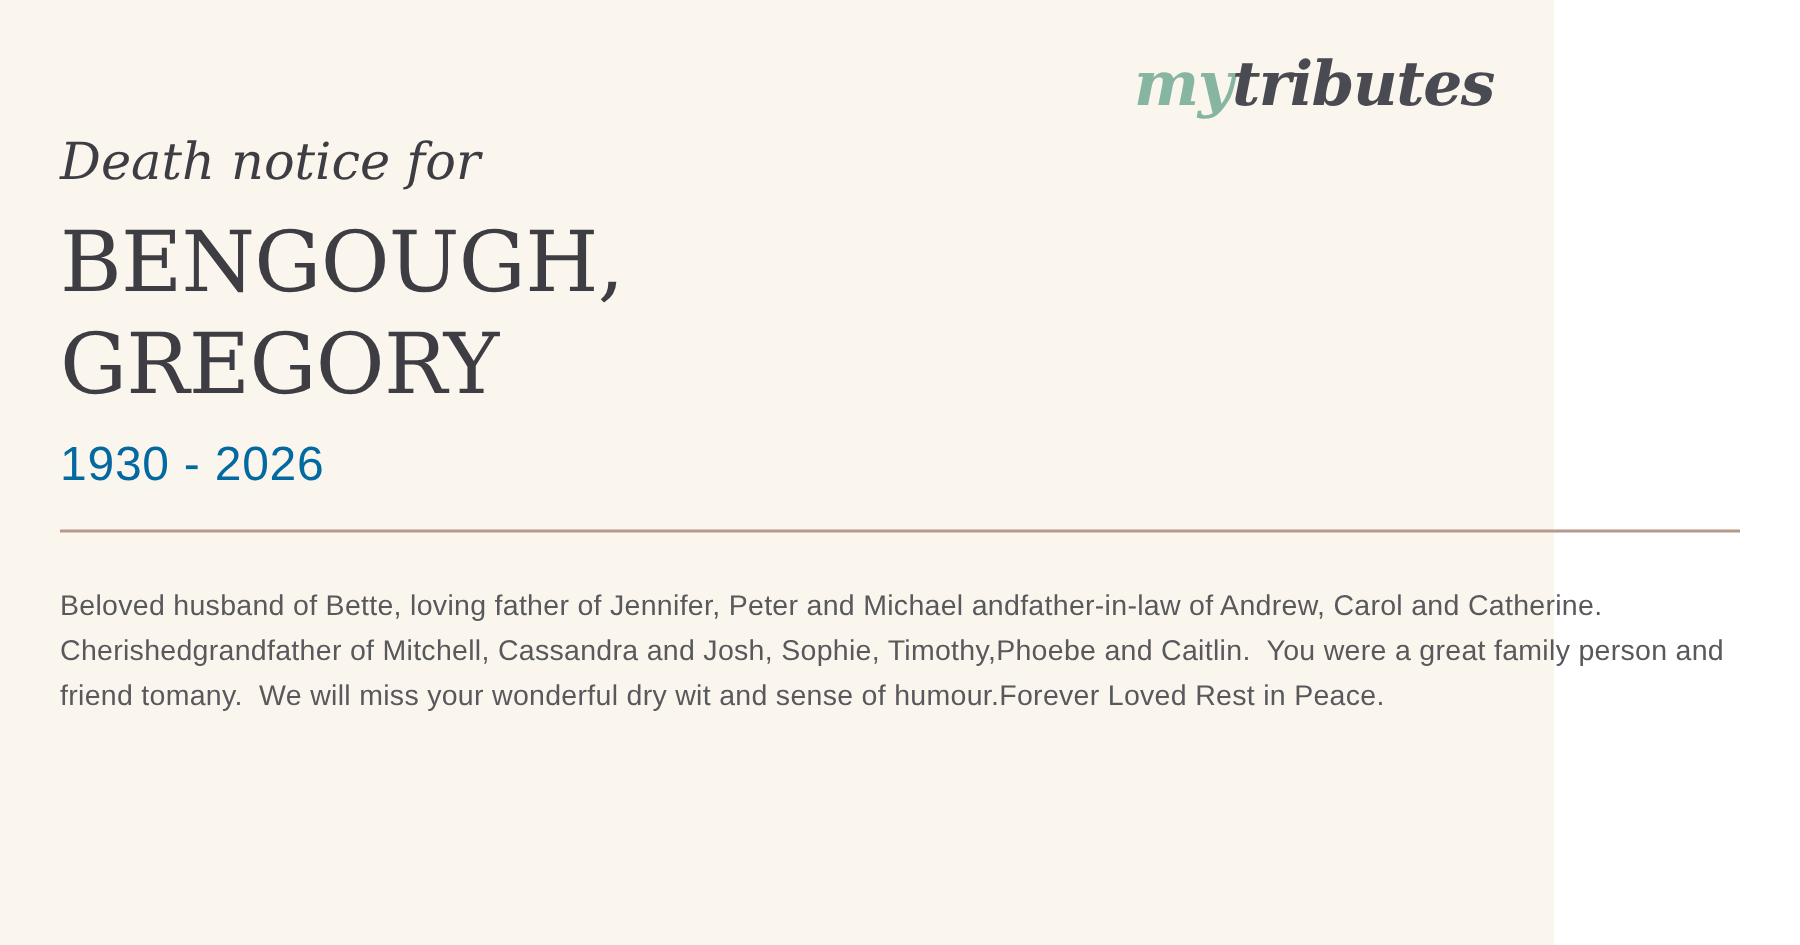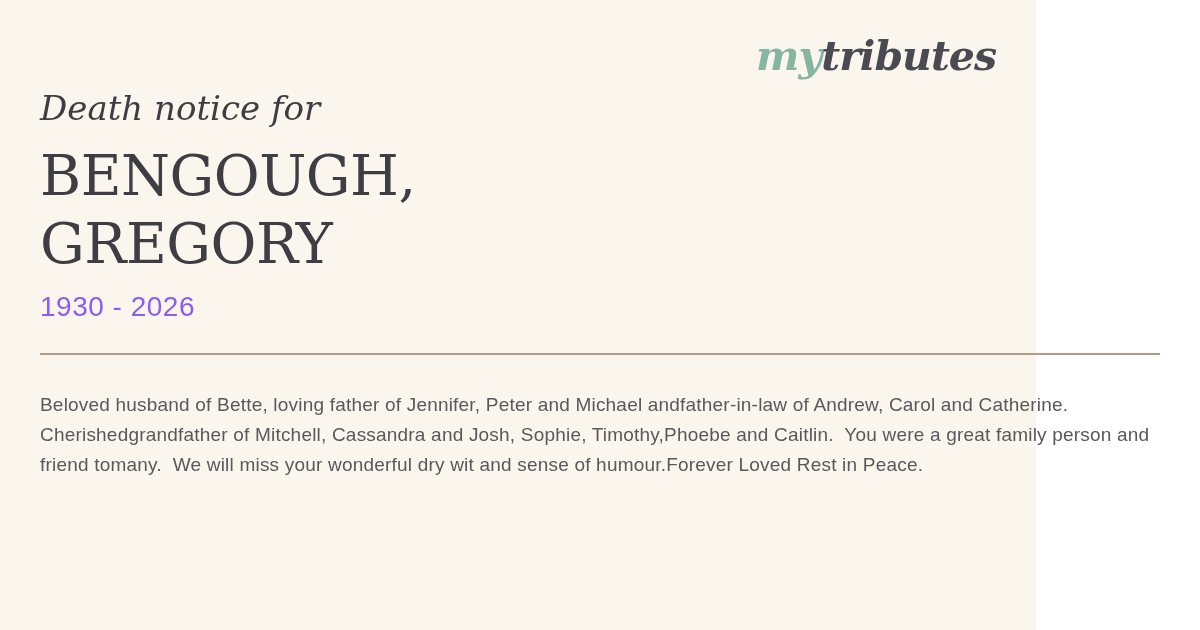--- a/index.html
+++ b/index.html
@@ -54,24 +54,24 @@
     font-size: 56px;
     line-height: 68px;
     letter-spacing: -0.5px;
     color: #3D3D43;
   }
 
   .years {
     position: absolute;
     top: 291px;
     left: 40px;
-    font-size: 28px;
+    font-size: 32px;
     font-weight: 500;
     letter-spacing: 0.5px;
-    color: #8b5cf6;
+    color: #0369a1;
   }
 
   .divider {
     position: absolute;
     top: 353px;
     left: 40px;
     width: 1120px;
     height: 0;
     border: none;
     border-top: 2px solid #B59A8C;

